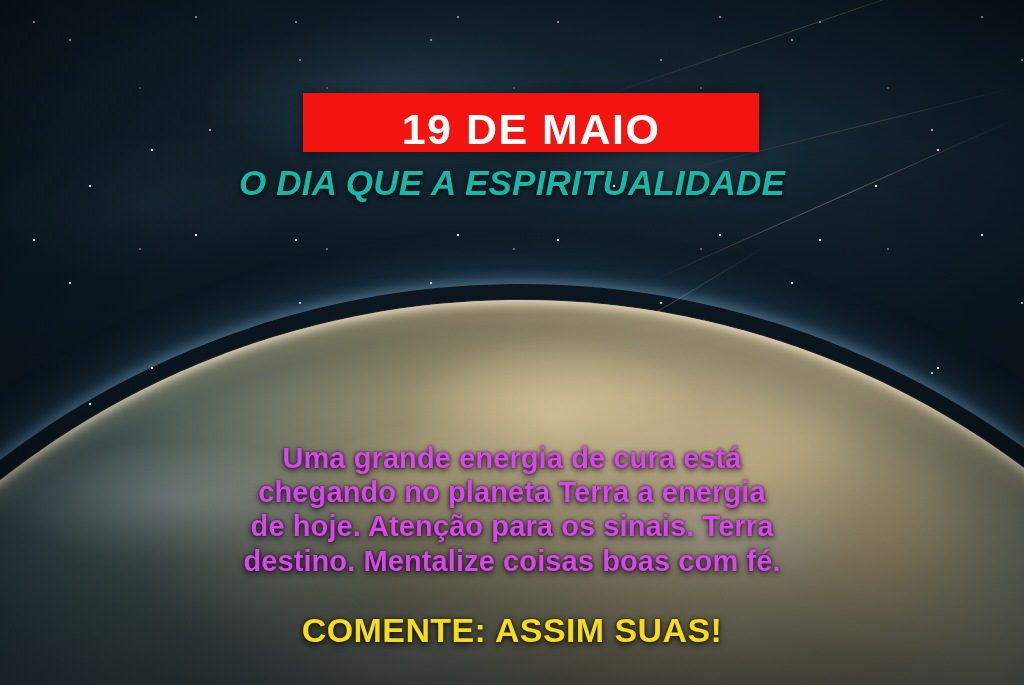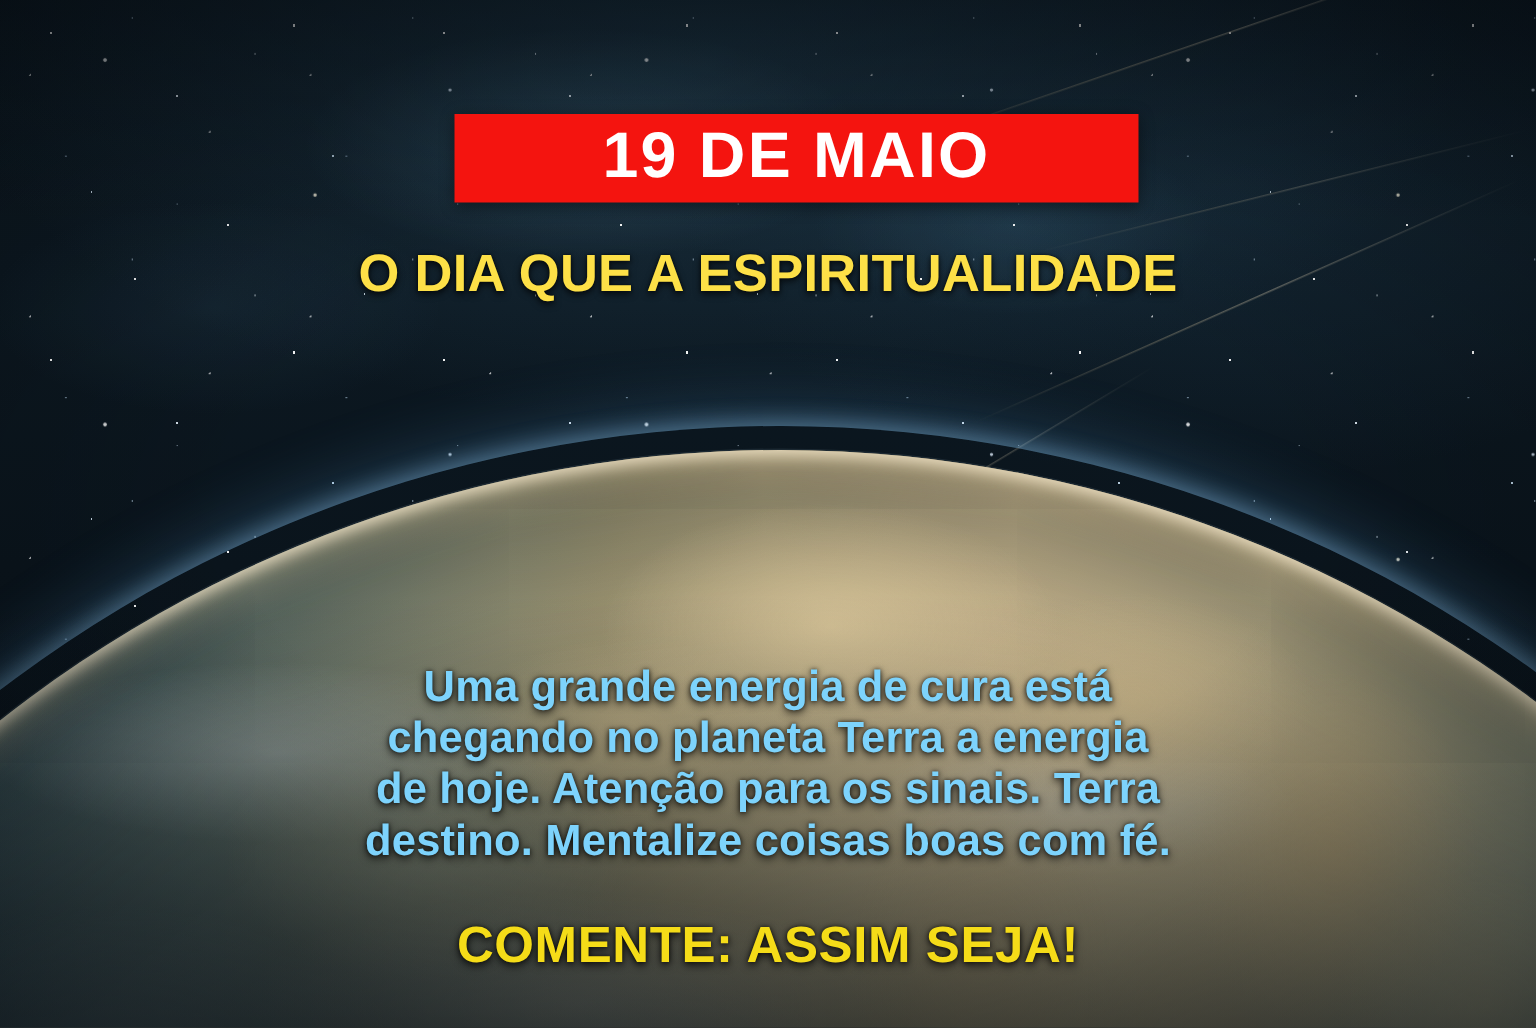--- a/index.html
+++ b/index.html
@@ -170,61 +170,62 @@
   
   .content {
     position: absolute;
     inset: 0;
     z-index: 5;
   }
 
   .date-banner {
     position: absolute;
     left: 303px;
-    top: 76px;
+    top: 93px;
     width: 456px;
     height: 59px;
     background: #f4140f;
     display: flex;
-    align-items: center;
+    align-items: flex-end;
     justify-content: center;
     box-shadow: 0 2px 10px rgba(0,0,0,0.45);
   }
   .date-banner-text {
     color: #ffffff;
     font-size: 43px;
     font-weight: bold;
     letter-spacing: 1.5px;
     line-height: 1;
     white-space: nowrap;
     transform: translateY(-1px);
   }
 
   .headline {
     position: absolute;
     left: 0;
     right: 0;
     top: 163px;
     text-align: center;
-    color: #fde047;
+    color: #14b8a6;
     font-size: 35px;
     font-weight: bold;
     line-height: 1.16;
     letter-spacing: 0.2px;
     text-shadow: 0 2px 5px rgba(0,0,0,0.75), 0 0 2px rgba(0,0,0,0.6);
+    font-style: italic;
   }
   .headline-line { display: block; white-space: nowrap; }
 
   .body-copy {
     position: absolute;
     left: 0;
     right: 0;
     top: 441px;
     text-align: center;
-    color: #7dd3fc;
+    color: #d946ef;
     font-size: 29px;
     font-weight: bold;
     line-height: 1.18;
     letter-spacing: 0.1px;
     text-shadow: 0 2px 6px rgba(0,0,0,0.80), 0 0 3px rgba(0,0,0,0.65);
   }
   .body-line { display: block; white-space: nowrap; }
 
   .cta {
     position: absolute;
@@ -277,16 +278,16 @@
       <span class="headline-line">O DIA QUE A ESPIRITUALIDADE</span>
     </div>
 
     <div class="body-copy">
       <span class="body-line">Uma grande energia de cura está</span>
       <span class="body-line">chegando no planeta Terra a energia</span>
       <span class="body-line">de hoje. Atenção para os sinais. Terra</span>
       <span class="body-line">destino. Mentalize coisas boas com fé.</span>
     </div>
 
-    <div class="cta">COMENTE: ASSIM SEJA!</div>
+    <div class="cta">COMENTE: ASSIM SUAS!</div>
 
   </div>
 </div>
 
 </body></html>

